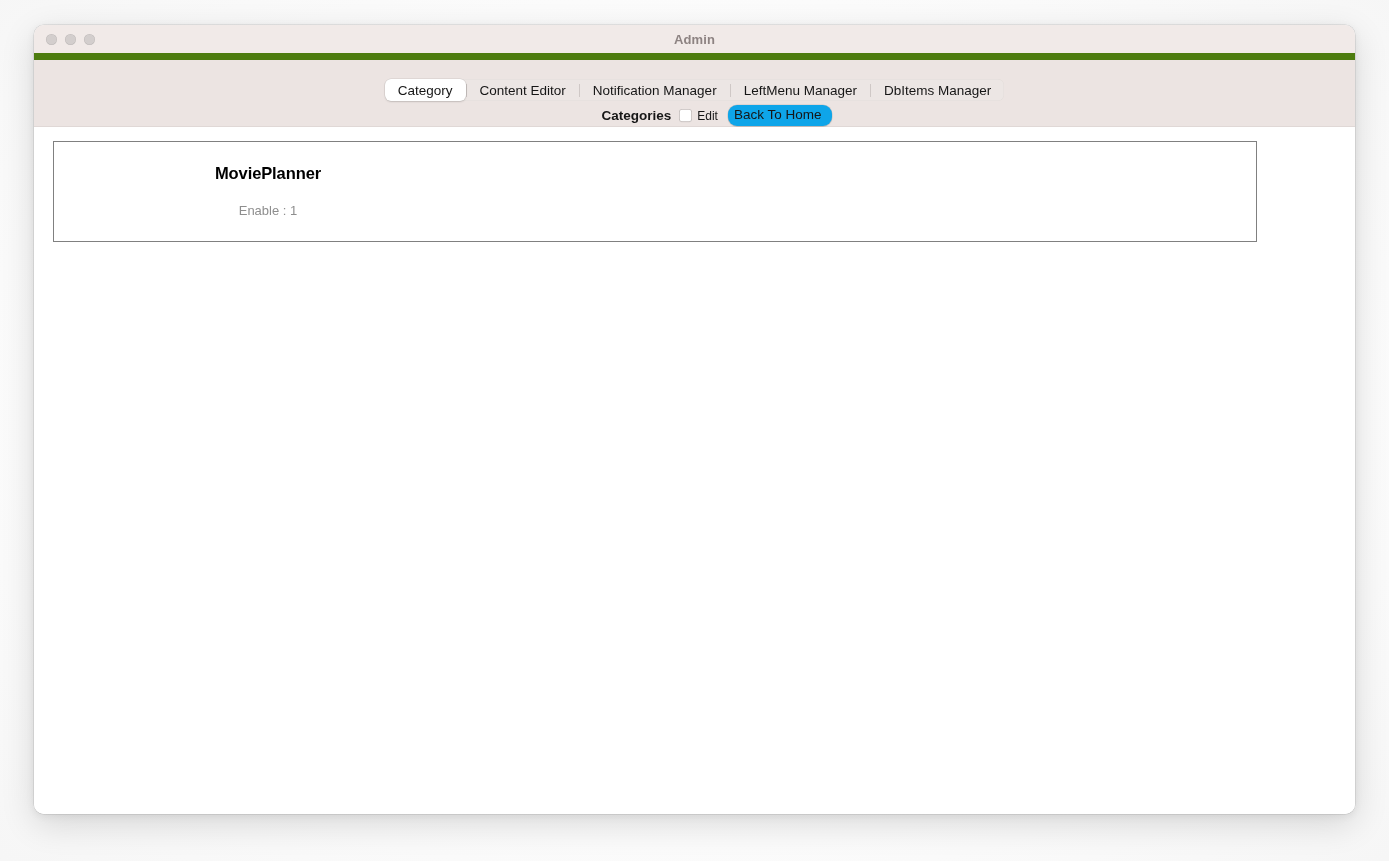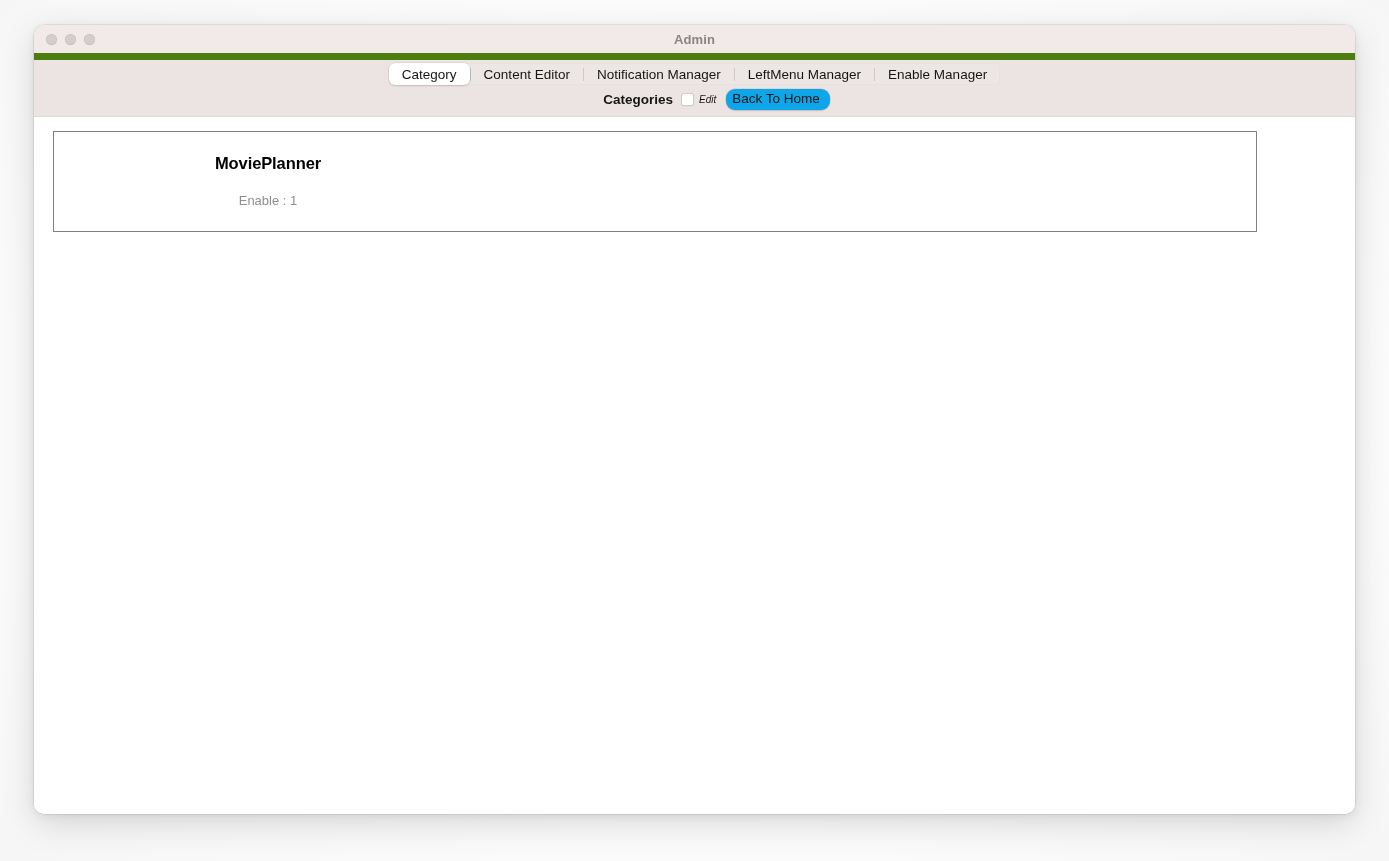--- a/index.html
+++ b/index.html
@@ -92,21 +92,21 @@
 
   
   .tabbar {
     display: flex;
     align-items: stretch;
     height: 22px;
     background: #ece6e4;
     border-radius: 6px;
     box-shadow: inset 0 0 0 0.5px rgba(0,0,0,0.045);
     padding: 0;
-    margin-top: 1px;
+    margin-top: 17px;
   }
   .tab {
     display: flex;
     align-items: center;
     justify-content: center;
     padding: 0 13px;
     font-size: 13.5px;
     color: #161616;
     white-space: nowrap;
     border-radius: 6px;
@@ -143,24 +143,23 @@
   }
   .checkbox {
     width: 13px;
     height: 13px;
     border-radius: 3px;
     background: #ffffff;
     box-shadow: inset 0 0 0 0.8px #c3bcba, 0 0.5px 0.5px rgba(0,0,0,0.05);
     cursor: default;
   }
   .edit-label {
-    font-size: 10px;
+    font-size: 12px;
     color: #161616;
     margin-left: -3px;
-    font-style: italic;
   }
   .btn {
     font-size: 13.5px;
     color: #161616;
     background: #0ea5e9;
     border: none;
     border-radius: 9px;
     padding: 3px 10px 4px 6px;
     box-shadow:
       0 0 0 0.5px rgba(0,0,0,0.13),
@@ -238,21 +237,21 @@
         <div class="tab-sep"></div>
         <div class="tab">
           <span>Notification Manager</span>
         </div>
         <div class="tab-sep"></div>
         <div class="tab">
           <span>LeftMenu Manager</span>
         </div>
         <div class="tab-sep"></div>
         <div class="tab">
-          <span>Enable Manager</span>
+          <span>DbItems Manager</span>
         </div>
       </div>
 
       <div class="toolbar-row2">
         <span class="cat-label">Categories</span>
         <span class="checkbox"></span>
         <span class="edit-label">Edit</span>
         <button class="btn">Back To Home</button>
       </div>
 

